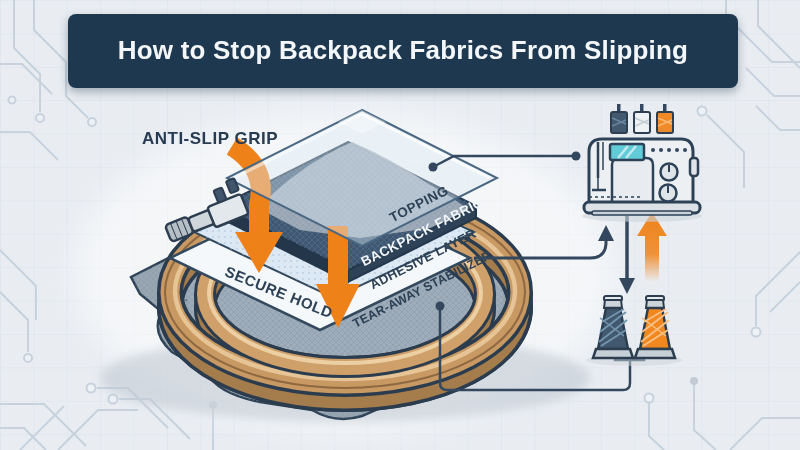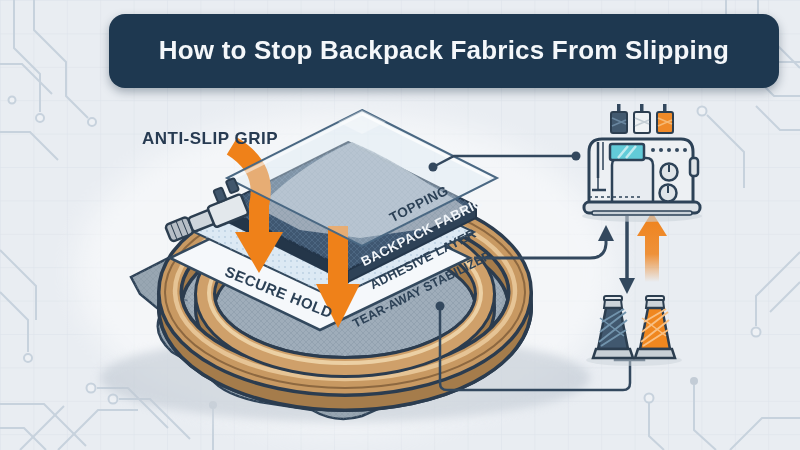--- a/index.html
+++ b/index.html
@@ -3,25 +3,25 @@
 <meta charset="utf-8">
 <style>
   html,body{margin:0;padding:0;background:#dfe4ea;}
   .stage{
     position:relative;width:800px;height:450px;overflow:hidden;
     background:#e9edf2;font-family:"Liberation Sans",sans-serif;
   }
   .stage svg{position:absolute;left:0;top:0;}
   .title-banner{
     position:absolute;left:68px;top:14px;width:670px;height:74px;
-    background:#1e3850;border-radius:16px;
+    background:#1e3850;border-radius:8px;
     box-shadow:0 4px 10px rgba(25,45,66,.35);
     display:flex;flex-direction:column;align-items:center;justify-content:center;
     color:#f4f7fa;font-weight:bold;font-size:26px;line-height:1.22;
-    letter-spacing:.2px;text-align:center;margin-left:41px;
+    letter-spacing:.2px;text-align:center;
   }
   svg text{font-family:"Liberation Sans",sans-serif;font-weight:bold;}
 </style>
 </head>
 <body>
 
 <div class="stage">
 
 <svg width="800" height="450" viewBox="0 0 800 450">
   <defs>

